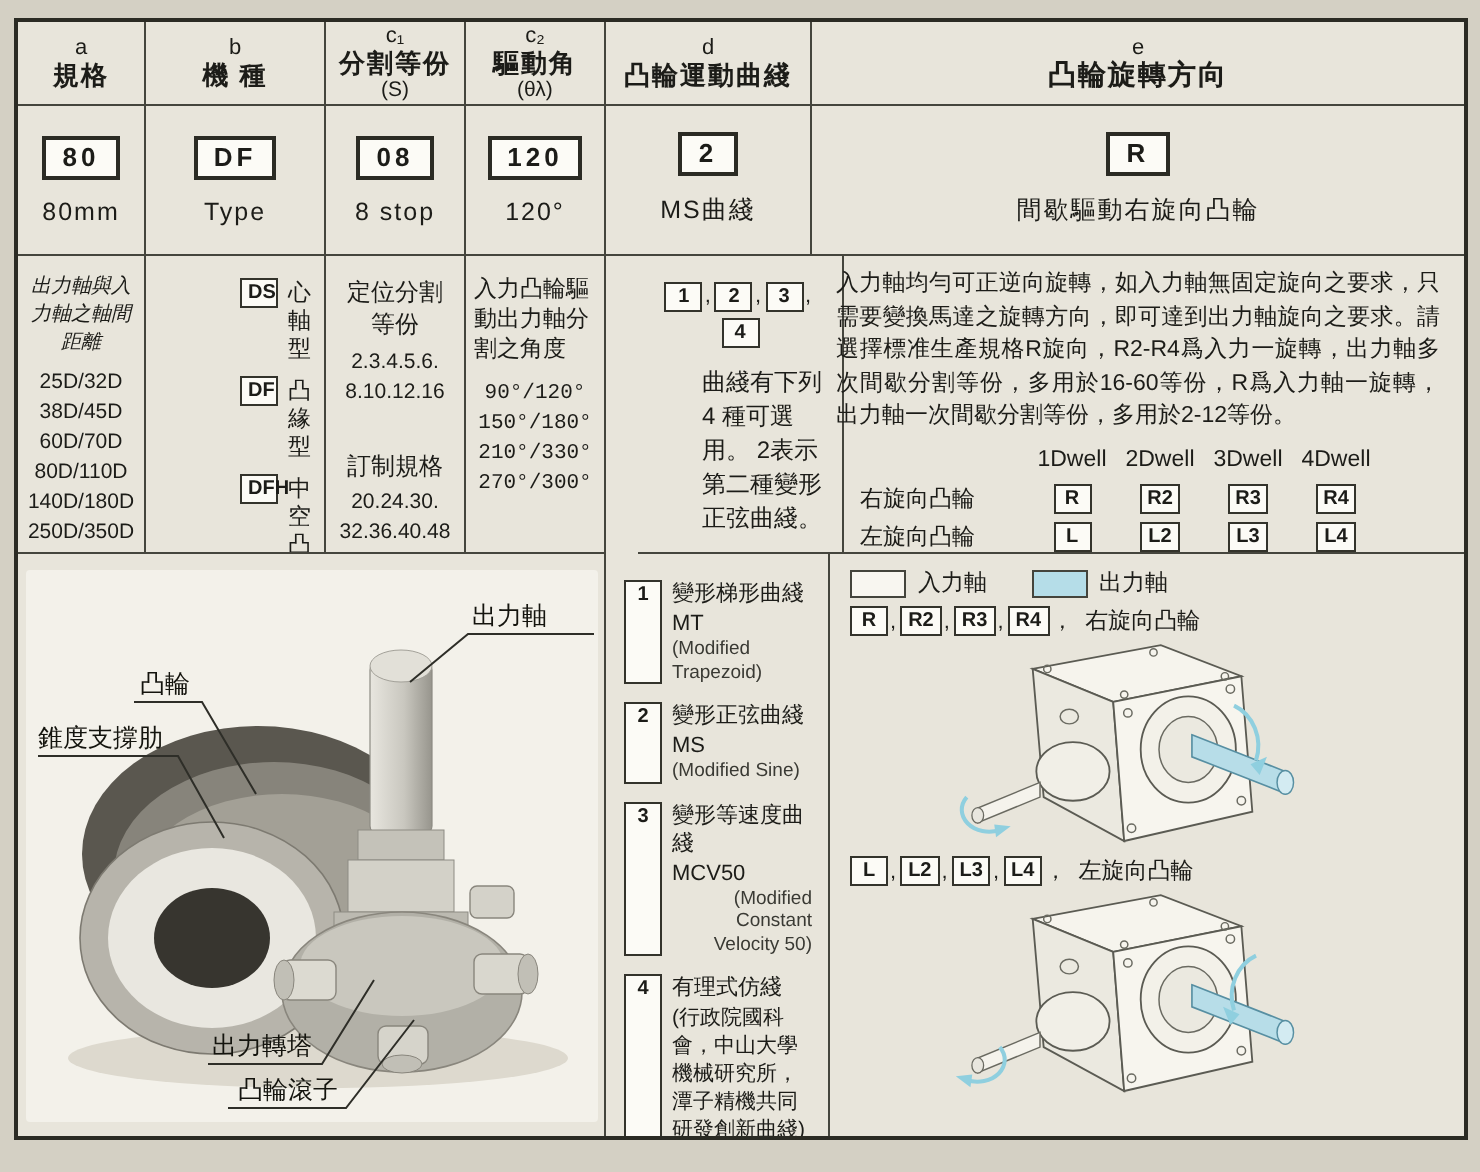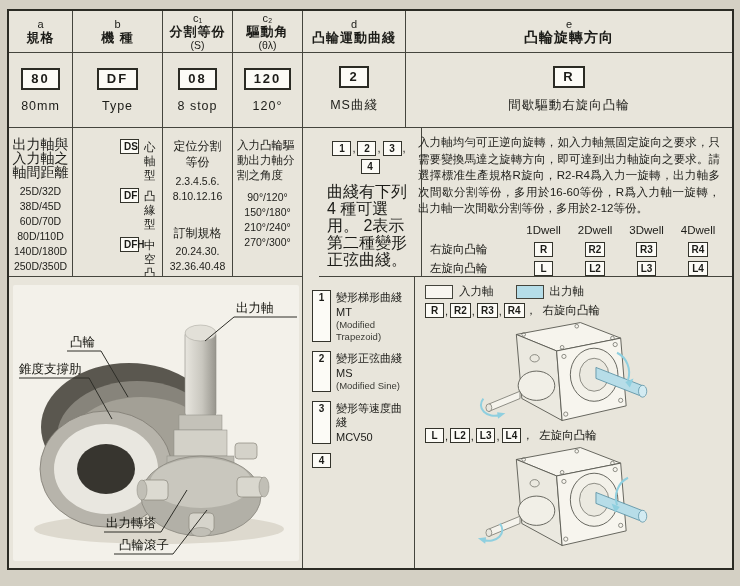--- a/index.html
+++ b/index.html
@@ -20,35 +20,35 @@
   .codebox{display:inline-block;border:2px solid #2b2b24;background:#fcfbf6;
            padding:0 8px;font-size:13px;font-weight:bold;letter-spacing:2px;line-height:18px;}
   .vlabel{font-size:12.5px;margin-top:9px;letter-spacing:1px;}
   
   .chip{display:inline-block;border:1px solid #33332b;background:#fcfbf6;padding:0 3px;
         font-size:10px;font-weight:bold;line-height:13px;min-width:11px;text-align:center;}
   .sep{font-size:11px;margin:0 2px 0 1px;}
   
   .small{font-size:10.5px;line-height:15px;}
   .r3a{padding-top:9px;text-align:center;}
-  .r3a .ttl{font-size:14px;line-height:14px;width:56px;margin:0 auto 5px;}
+  .r3a .ttl{font-size:10px;line-height:14px;width:56px;margin:0 auto 5px;font-style:italic;}
   .r3b{padding:11px 6px 0 7px;}
   .bent{display:flex;margin-bottom:6px;align-items:flex-start;padding-left:40px;}
   .bent .bl{font-size:11.5px;line-height:14px;margin-left:5px;padding-top:1px;}
   .r3c1{padding-top:10px;text-align:center;}
   .r3c1 .t{font-size:12px;line-height:16px;}
   .r3c1 .cap{font-size:12px;line-height:16px;margin-top:21px;}
-  .r3c2{padding:10px 4px 0;text-align:center;}
+  .r3c2{padding:10px 4px 0;text-align:center;font-family:Liberation Mono, monospace;}
   .r3c2 .t{font-size:11.5px;line-height:15px;width:62px;margin:0 auto 7px;text-align:left;}
   .r3d{padding:10px 8px 0;text-align:center;}
-  .r3d .note{font-size:16px;line-height:17px;text-align:left;margin-top:9px;}
+  .r3d .note{font-size:12px;line-height:17px;text-align:left;margin-top:9px;margin-left:24px;}
   .r3e{padding:6px 12px 0;}
   .para{font-size:11.5px;line-height:16.6px;text-align:justify;}
   .dwell{margin:4px 0 0 12px;font-size:11.5px;}
-  .dwrow{display:flex;align-items:center;height:19px;justify-content:space-between;}
+  .dwrow{display:flex;align-items:center;height:19px;}
   .dwspace{width:84px;} .dwlabel{width:84px;font-size:11.5px;}
   .dwcol{width:44px;text-align:center;font-size:11.5px;}
   
   .curves{padding:13px 8px 0 9px;}
   .citem{display:flex;margin-bottom:9px;}
   .citem .body{margin-left:5px;}
   .cname{font-size:11px;line-height:14px;}
   .ccode{font-size:11px;line-height:14px;margin-top:1px;}
   .cen{font-size:9.5px;line-height:11.5px;color:#3a3a34;}
   .cparen{font-size:10.5px;line-height:14px;margin-top:1px;}
@@ -161,21 +161,21 @@
     <div class="small">8.10.12.16</div>
     <div class="cap">訂制規格</div>
     <div class="small" style="margin-top:3px">20.24.30.</div>
     <div class="small">32.36.40.48</div>
   </div>
 
   <div class="cell r3c2" style="left:224px;top:117px;width:70px;height:149px">
     <div class="t">入力凸輪驅動出力軸分割之角度</div>
     <div class="small">90°/120°</div>
     <div class="small">150°/180°</div>
-    <div class="small">210°/240°</div>
+    <div class="small">210°/330°</div>
     <div class="small">270°/300°</div>
   </div>
 
   <div class="cell r3d" style="left:310px;top:117px;width:103px;height:149px">
     <div>
       <span class="chip">1</span><span class="sep">,</span><span class="chip">2</span><span class="sep">,</span><span class="chip">3</span><span class="sep">,</span><span class="chip">4</span>
     </div>
     <div class="note">
       <span>曲綫有下列 4 種可選用。</span>
       <span>2表示第二種變形正弦曲綫。</span>
@@ -277,24 +277,30 @@
         <span class="cname" style="display:block">變形正弦曲綫</span>
         <span class="ccode" style="display:block">MS</span>
         <span class="cen" style="display:block">(Modified Sine)</span>
       </span>
     </div>
     <div class="citem">
       <span class="chip">3</span>
       <span class="body">
         <span class="cname" style="display:block">變形等速度曲綫</span>
         <span class="ccode" style="display:block">MCV50</span>
+        <span class="cen" style="display:block;text-align:right">(Modified Constant Velocity 50)</span>
       </span>
     </div>
     <div class="citem">
       <span class="chip">4</span>
+      <span class="body">
+        <span class="cname" style="display:block">有理式仿綫</span>
+        <span class="cparen" style="display:block">(行政院國科會，中山大學機械研究所，潭子精機共同研發創新曲綫)</span>
+
+      </span>
     </div>
   </div>
 
   <div class="cell dirpanel noR noB" style="left:406px;top:266px;width:317px;height:291px">
     <div class="legend">
       <span class="swatch sw-in"></span>
       <span class="lg">入力軸</span>
       <span class="swatch sw-out"></span>
       <span class="lg">出力軸</span>
     </div>

